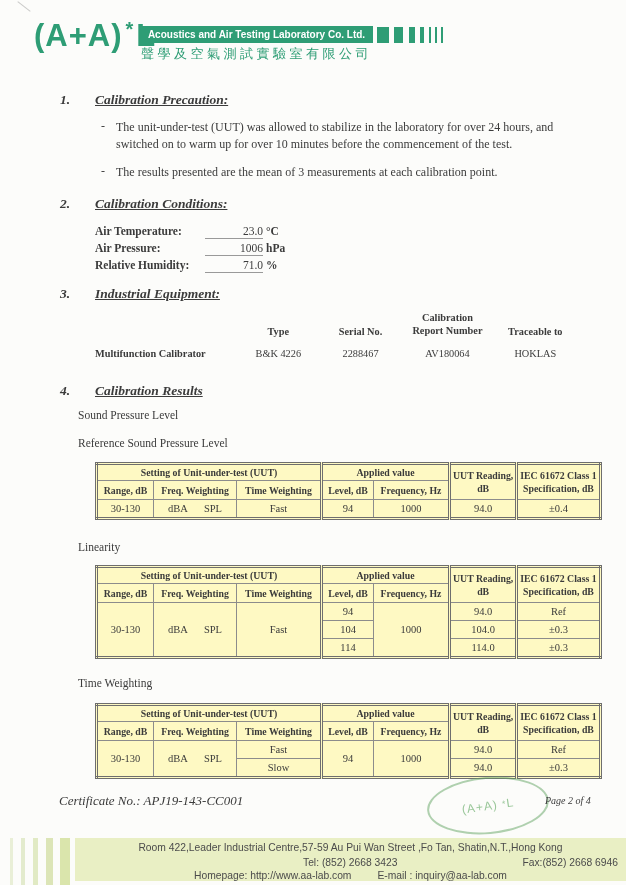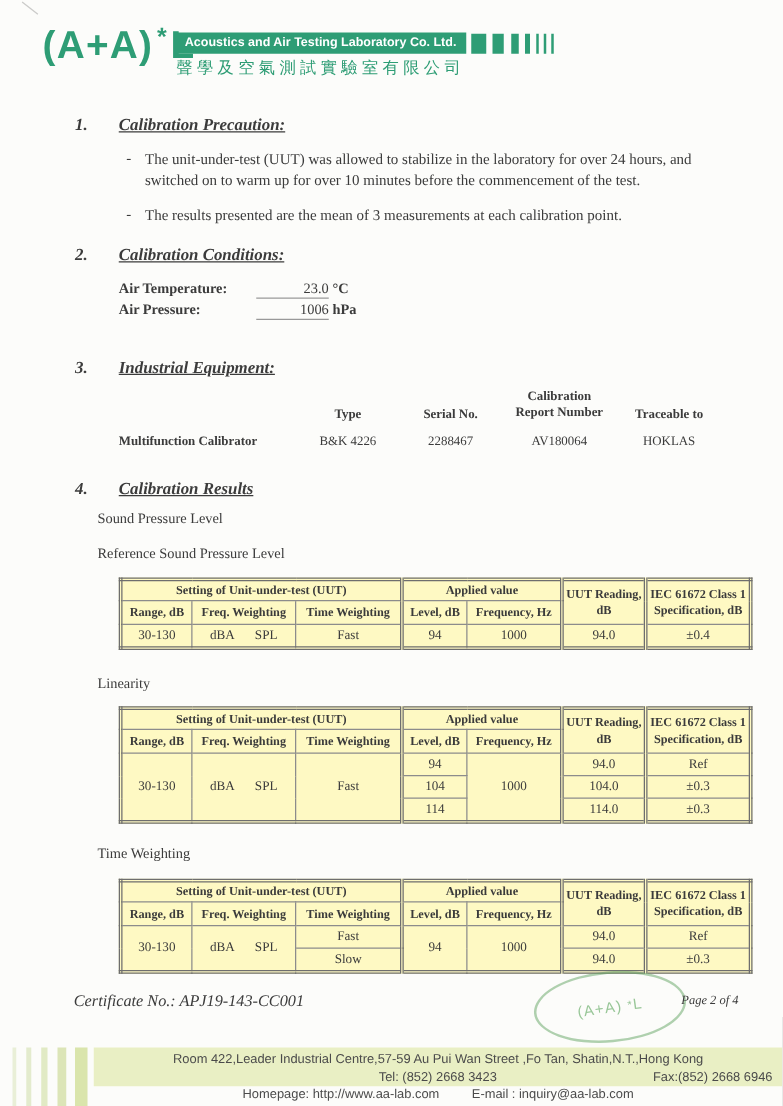--- a/index.html
+++ b/index.html
@@ -66,21 +66,21 @@
   
   .cert-no { position:absolute; left:59px; top:793px; font-style:italic; font-size:13px; }
   .page-no { position:absolute; left:545px; top:795px; font-style:italic; font-size:10px; white-space:nowrap; }
   .stamp { position:absolute; left:427px; top:777px; width:118px; height:53px;
     border:2px solid rgba(98,164,98,.5); border-radius:50%; transform:rotate(-5deg); }
   .stamp-text { width:100%; height:100%; display:flex; align-items:center; justify-content:center;
     color:rgba(128,185,128,.8); font-family:"Liberation Sans", sans-serif;
     font-size:12px; letter-spacing:1px; transform:rotate(-3deg); white-space:nowrap; }
   .stamp .star { font-size:9px; vertical-align:4px; }
 
-  .fbar { position:absolute; left:75px; top:838px; width:551px; height:31px;
+  .fbar { position:absolute; left:75px; top:838px; width:551px; height:43px;
     background:#e9efc4; font-family:"Liberation Sans", sans-serif;
     color:#4b4b4b; font-size:10.3px; }
   .fstripe { position:absolute; top:838px; height:47px; }
   .fline1 { text-align:center; padding-top:4px; white-space:nowrap; }
   .fline2 { display:flex; margin-top:4px; white-space:nowrap; }
   .fline2 .tel { margin-left:228px; }
   .fline2 .fax { margin-left:auto; margin-right:8px; }
   .fline3 { display:flex; justify-content:center; margin-top:2px; white-space:nowrap; }
   .fline3 .email { margin-left:26px; }
 </style>
@@ -109,20 +109,23 @@
   <div class="bullet-text" style="top:164px;">The results presented are the mean of 3 measurements at each calibration point.</div>
 
   <div class="secnum" style="top:196px;">2.</div>
   <div class="sectitle" style="top:196px;">Calibration Conditions:</div>
 
   <div class="cond-row" style="top:225px;">
     <span class="cond-label">Air Temperature:</span><span class="cond-value">23.0</span><span class="cond-unit">°C</span>
   </div>
   <div class="cond-row" style="top:242px;">
     <span class="cond-label">Air Pressure:</span><span class="cond-value">1006</span><span class="cond-unit">hPa</span>
+  </div>
+  <div class="cond-row" style="top:259px;">
+    <span class="cond-label">Relative Humidity:</span><span class="cond-value">71.0</span><span class="cond-unit">%</span>
   </div>
 
   <div class="secnum" style="top:286px;">3.</div>
   <div class="sectitle" style="top:286px;">Industrial Equipment:</div>
 
   <div class="equip">
     <div class="equip-head">
       <div class="ec0"></div>
       <div class="ec1">Type</div>
       <div class="ec2">Serial No.</div>

